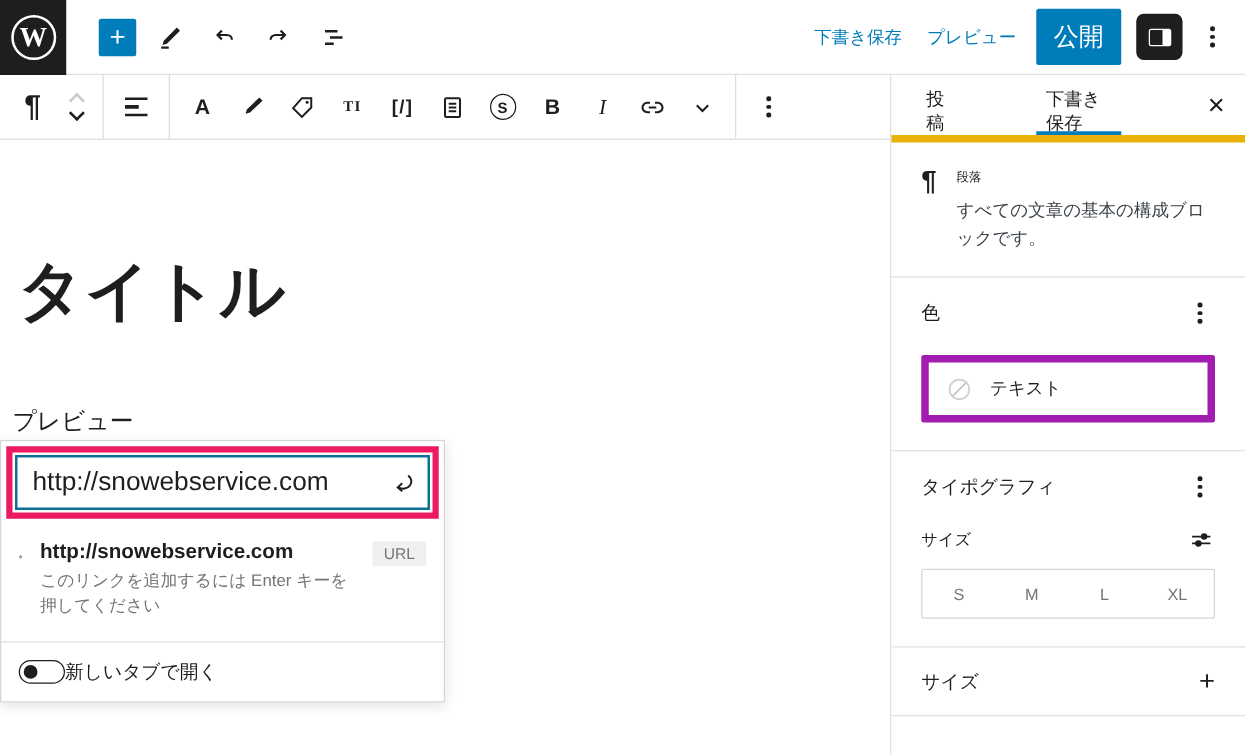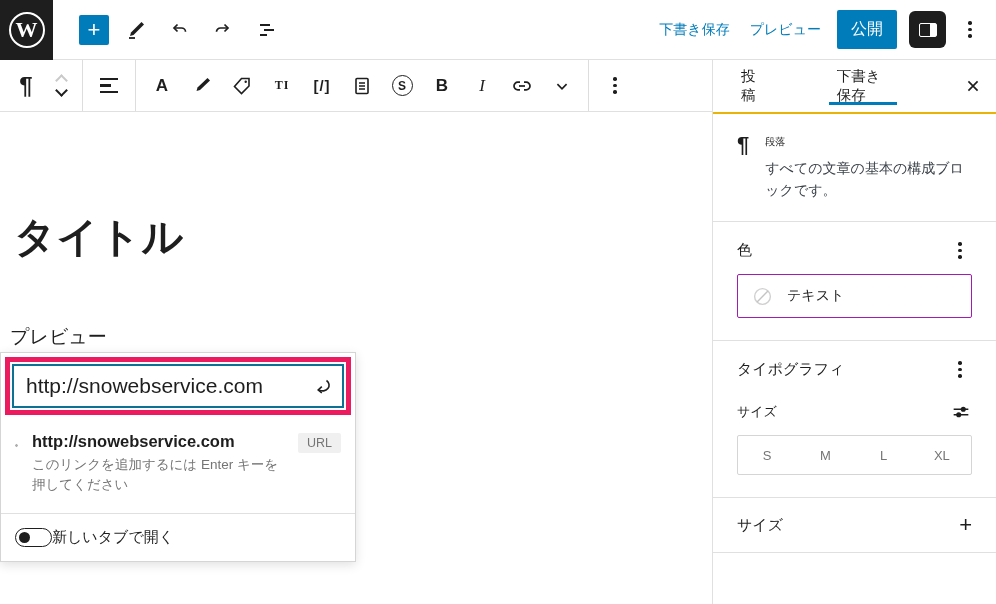--- a/index.html
+++ b/index.html
@@ -9,21 +9,21 @@
 
   
   .topbar { height:60px; display:flex; align-items:center; background:#fff; border-bottom:1px solid #e0e0e0; flex:0 0 60px; }
   .wp-logo-box { width:53px; height:60px; background:#1e1e1e; display:flex; align-items:center; justify-content:center; flex:0 0 53px; }
   .wp-logo { width:36px; height:36px; border:2.5px solid #fff; border-radius:50%; color:#fff; display:flex; align-items:center; justify-content:center; font-family:"Liberation Serif","DejaVu Serif",serif; font-weight:bold; font-size:22px; }
   .tb-left { display:flex; align-items:center; gap:8px; padding-left:26px; }
   .inserter-btn { width:30px; height:30px; background:#007cba; border-radius:2px; color:#fff; font-size:22px; display:flex; align-items:center; justify-content:center; cursor:pointer; }
   .icon-btn { width:36px; height:36px; display:flex; align-items:center; justify-content:center; border-radius:2px; cursor:pointer; background:transparent; border:none; }
   .tb-right { margin-left:auto; display:flex; align-items:center; gap:12px; padding-right:14px; }
   .link-btn { color:#007cba; font-size:14px; background:none; border:none; cursor:pointer; padding:6px 4px; white-space:nowrap; }
-  .publish-btn { background:#007cba; color:#fff; font-size:16px; border:none; border-radius:2px; padding:9px 14px; cursor:pointer; white-space:nowrap; }
+  .publish-btn { background:#007cba; color:#fff; font-size:20px; border:none; border-radius:2px; padding:9px 14px; cursor:pointer; white-space:nowrap; }
   .panel-toggle-btn { width:37px; height:37px; background:#1e1e1e; border-radius:6px; border:none; display:flex; align-items:center; justify-content:center; cursor:pointer; }
   .panel-glyph { width:18px; height:14px; border:1.5px solid #fff; border-radius:2px; position:relative; }
   .panel-glyph::after { content:""; position:absolute; right:0; top:0; width:6px; height:100%; background:#fff; }
   .kebab { display:flex; flex-direction:column; gap:3px; align-items:center; justify-content:center; width:24px; height:24px; cursor:pointer; }
   .kebab i { width:3.5px; height:3.5px; background:#1e1e1e; border-radius:50%; }
 
   
   .split { flex:1; display:flex; min-height:0; }
   .main { width:712px; flex:0 0 712px; display:flex; flex-direction:column; background:#fff; }
 
@@ -42,57 +42,57 @@
   .glyph-A { font-size:17px; font-weight:600; }
   .glyph-Tt { font-size:12px; font-weight:600; letter-spacing:1px; font-family:"Liberation Serif","DejaVu Serif",serif; }
   .glyph-code { font-size:15px; font-weight:600; letter-spacing:1px; }
   .glyph-B { font-size:17px; font-weight:800; }
   .glyph-I { font-size:17px; font-style:italic; font-family:"Liberation Serif","DejaVu Serif",serif; }
   .circle-s { width:21px; height:21px; border:1.6px solid #1e1e1e; border-radius:50%; font-size:12px; font-weight:700; display:flex; align-items:center; justify-content:center; }
   .bt-spacer { flex:1; }
 
   
   .canvas { flex:1; position:relative; background:#fff; }
-  .post-title { position:absolute; left:14px; top:98px; font-size:41px; font-weight:800; letter-spacing:.5px; }
+  .post-title { position:absolute; left:14px; top:86px; font-size:52px; font-weight:800; letter-spacing:.5px; }
   .paragraph-text { position:absolute; left:10px; top:212px; font-size:19px; }
 
   
   .link-popover { position:absolute; left:0; top:240px; width:356px; background:#fff; border:1px solid #d5d5d5; box-shadow:0 3px 10px rgba(0,0,0,.12); }
   .annot-frame { margin:4px; border:5px solid #ec1a5f; padding:2px; }
   .url-inputwrap { border:2px solid #0f7096; display:flex; align-items:center; background:#fff; height:44px; padding:0 8px 0 12px; }
   .url-input { flex:1; border:none; outline:none; font-size:21px; color:#1e1e1e; font-family:"Liberation Sans","DejaVu Sans",sans-serif; min-width:0; background:transparent; }
   .suggestion { display:flex; padding:12px 14px 4px 14px; gap:14px; align-items:flex-start; cursor:pointer; }
   .sug-body { flex:1; }
   .sug-title { font-size:16.5px; font-weight:700; line-height:1.25; }
   .sug-help { font-size:13.5px; color:#757575; line-height:1.5; margin-top:3px; width:252px; }
   .url-badge { background:#f0f0f0; color:#757575; font-size:12.5px; padding:3px 9px; border-radius:2px; margin-top:2px; }
   .pop-divider { border-top:1px solid #e0e0e0; margin-top:14px; }
   .newtab-row { display:flex; align-items:center; padding:14px 14px; cursor:pointer; }
   .toggle { width:37px; height:19px; border:1.5px solid #1e1e1e; border-radius:10px; position:relative; flex:0 0 37px; }
   .toggle i { position:absolute; left:3px; top:2.5px; width:11px; height:11px; background:#1e1e1e; border-radius:50%; }
   .newtab-label { font-size:15px; }
 
   
   .sidebar { flex:1; border-left:1px solid #e0e0e0; background:#fff; display:flex; flex-direction:column; overflow:hidden; }
-  .sb-tabs { height:54px; flex:0 0 54px; border-bottom:2px solid #eab308; display:flex; align-items:center; padding:0 10px 0 24px;gap:39px; }
+  .sb-tabs { height:54px; flex:0 0 54px; border-bottom:6px solid #eab308; display:flex; align-items:flex-end; padding:0 10px 0 24px;gap:39px; }
   .sb-tab { display:flex; align-items:center; padding:0 4px; margin-right:28px; font-size:14.5px; color:#1e1e1e; cursor:pointer; position:relative; }
   .sb-tab.active { font-weight:500; }
   .sb-tab.active::after { content:""; position:absolute; left:-4px; right:-4px; bottom:0; height:3px; background:#007cba; }
   .sb-close { margin-left:auto; align-self:center; }
 
   .sb-scroll { flex:1; }
   .block-card { display:flex; gap:16px; padding:18px 24px 20px 24px; border-bottom:1px solid #e0e0e0; }
   .block-card .pilcrow { font-size:22px; }
   .bc-title { font-size:10px; font-weight:500; margin-top:3px; }
   .bc-desc { font-size:14px; color:#3c434a; line-height:1.55; margin-top:9px; width:210px; }
 
   .sb-panel { border-bottom:1px solid #e0e0e0; padding:16px 24px 22px 24px; }
   .panel-head { display:flex; align-items:center; justify-content:space-between; }
   .panel-title { font-size:15px; font-weight:500; }
-  .color-list { border:1px solid #a21caf; border-radius:2px; margin-top:12px; }
+  .color-list { border:6px solid #a21caf; border-radius:2px; margin-top:22px; }
   .color-row { display:flex; align-items:center; gap:14px; height:42px; padding:0 14px; cursor:pointer; }
   .color-row + .color-row { border-top:1px solid #e0e0e0; }
   .color-label { font-size:14px; }
 
   .typo-size-row { display:flex; align-items:center; justify-content:space-between; margin-top:20px; }
   .typo-size-label { font-size:13px; color:#1e1e1e; }
   .size-segments { display:flex; border:1px solid #d5d5d5; border-radius:2px; margin-top:12px; height:40px; }
   .size-seg { flex:1; display:flex; align-items:center; justify-content:center; font-size:13px; color:#757575; cursor:pointer; }
 
   .row-panel { display:flex; align-items:center; justify-content:space-between; padding:16px 24px; border-bottom:1px solid #e0e0e0; }

